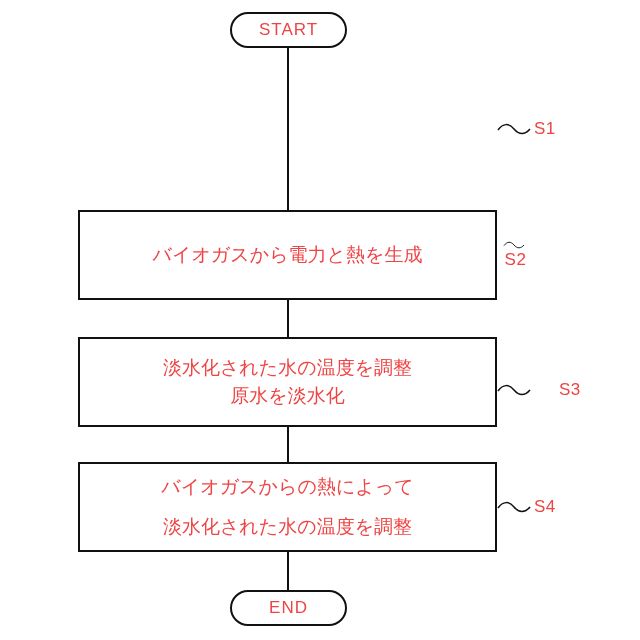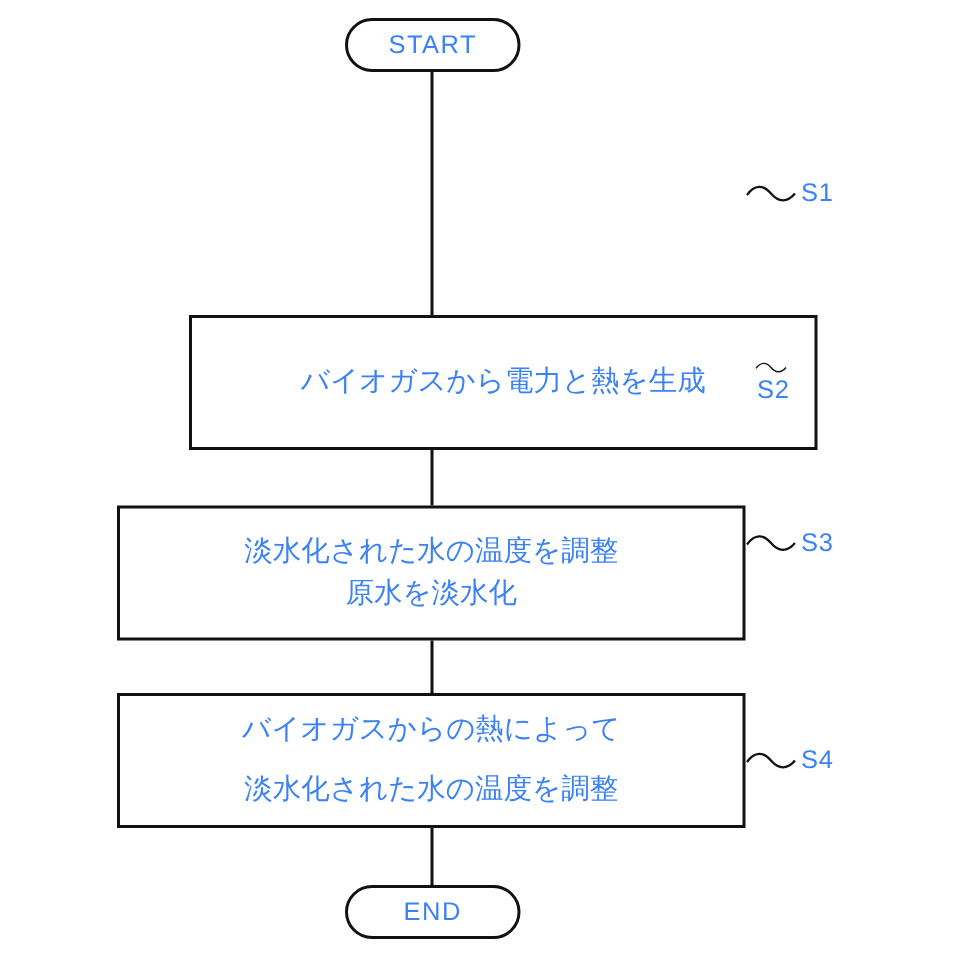--- a/index.html
+++ b/index.html
@@ -6,21 +6,21 @@
     margin: 0;
     padding: 0;
     background: #ffffff;
   }
   .canvas {
     position: relative;
     width: 640px;
     height: 640px;
     background: #ffffff;
     font-family: "Liberation Sans", "DejaVu Sans", sans-serif;
-    color: #3b82f6;
+    color: #ef4444;
     overflow: hidden;
   }
   .spine {
     position: absolute;
     left: 287px;
     top: 30px;
     width: 2px;
     height: 578px;
     background: #111111;
   }
@@ -53,34 +53,34 @@
     display: flex;
     flex-direction: column;
     align-items: center;
     justify-content: center;
     text-align: center;
     font-size: 19px;
     line-height: 28px;
     z-index: 2;
   }
   .step-box.s1 { top: 84px;  }
-  .step-box.s2 { top: 210px; margin-left: 48px; }
+  .step-box.s2 { top: 210px; }
   .step-box.s3 { top: 337px; }
   .step-box.s4 { top: 462px; gap: 12px; }
   .step-label {
     position: absolute;
     left: 497px;
     height: 30px;
     display: flex;
     align-items: center;
     z-index: 2;
   }
   .step-label.s1 { top: 114px; }
   .step-label.s2 { top: 240px; flex-direction: column; }
-  .step-label.s3 { top: 347px; }
+  .step-label.s3 { top: 375px; gap: 25px; }
   .step-label.s4 { top: 492px; }
   .step-label svg { display: block; margin-right: 3px; }
   .step-label .label-text {
     font-size: 17px;
     letter-spacing: 0.5px;
   }
 </style>
 </head>
 <body>
 

